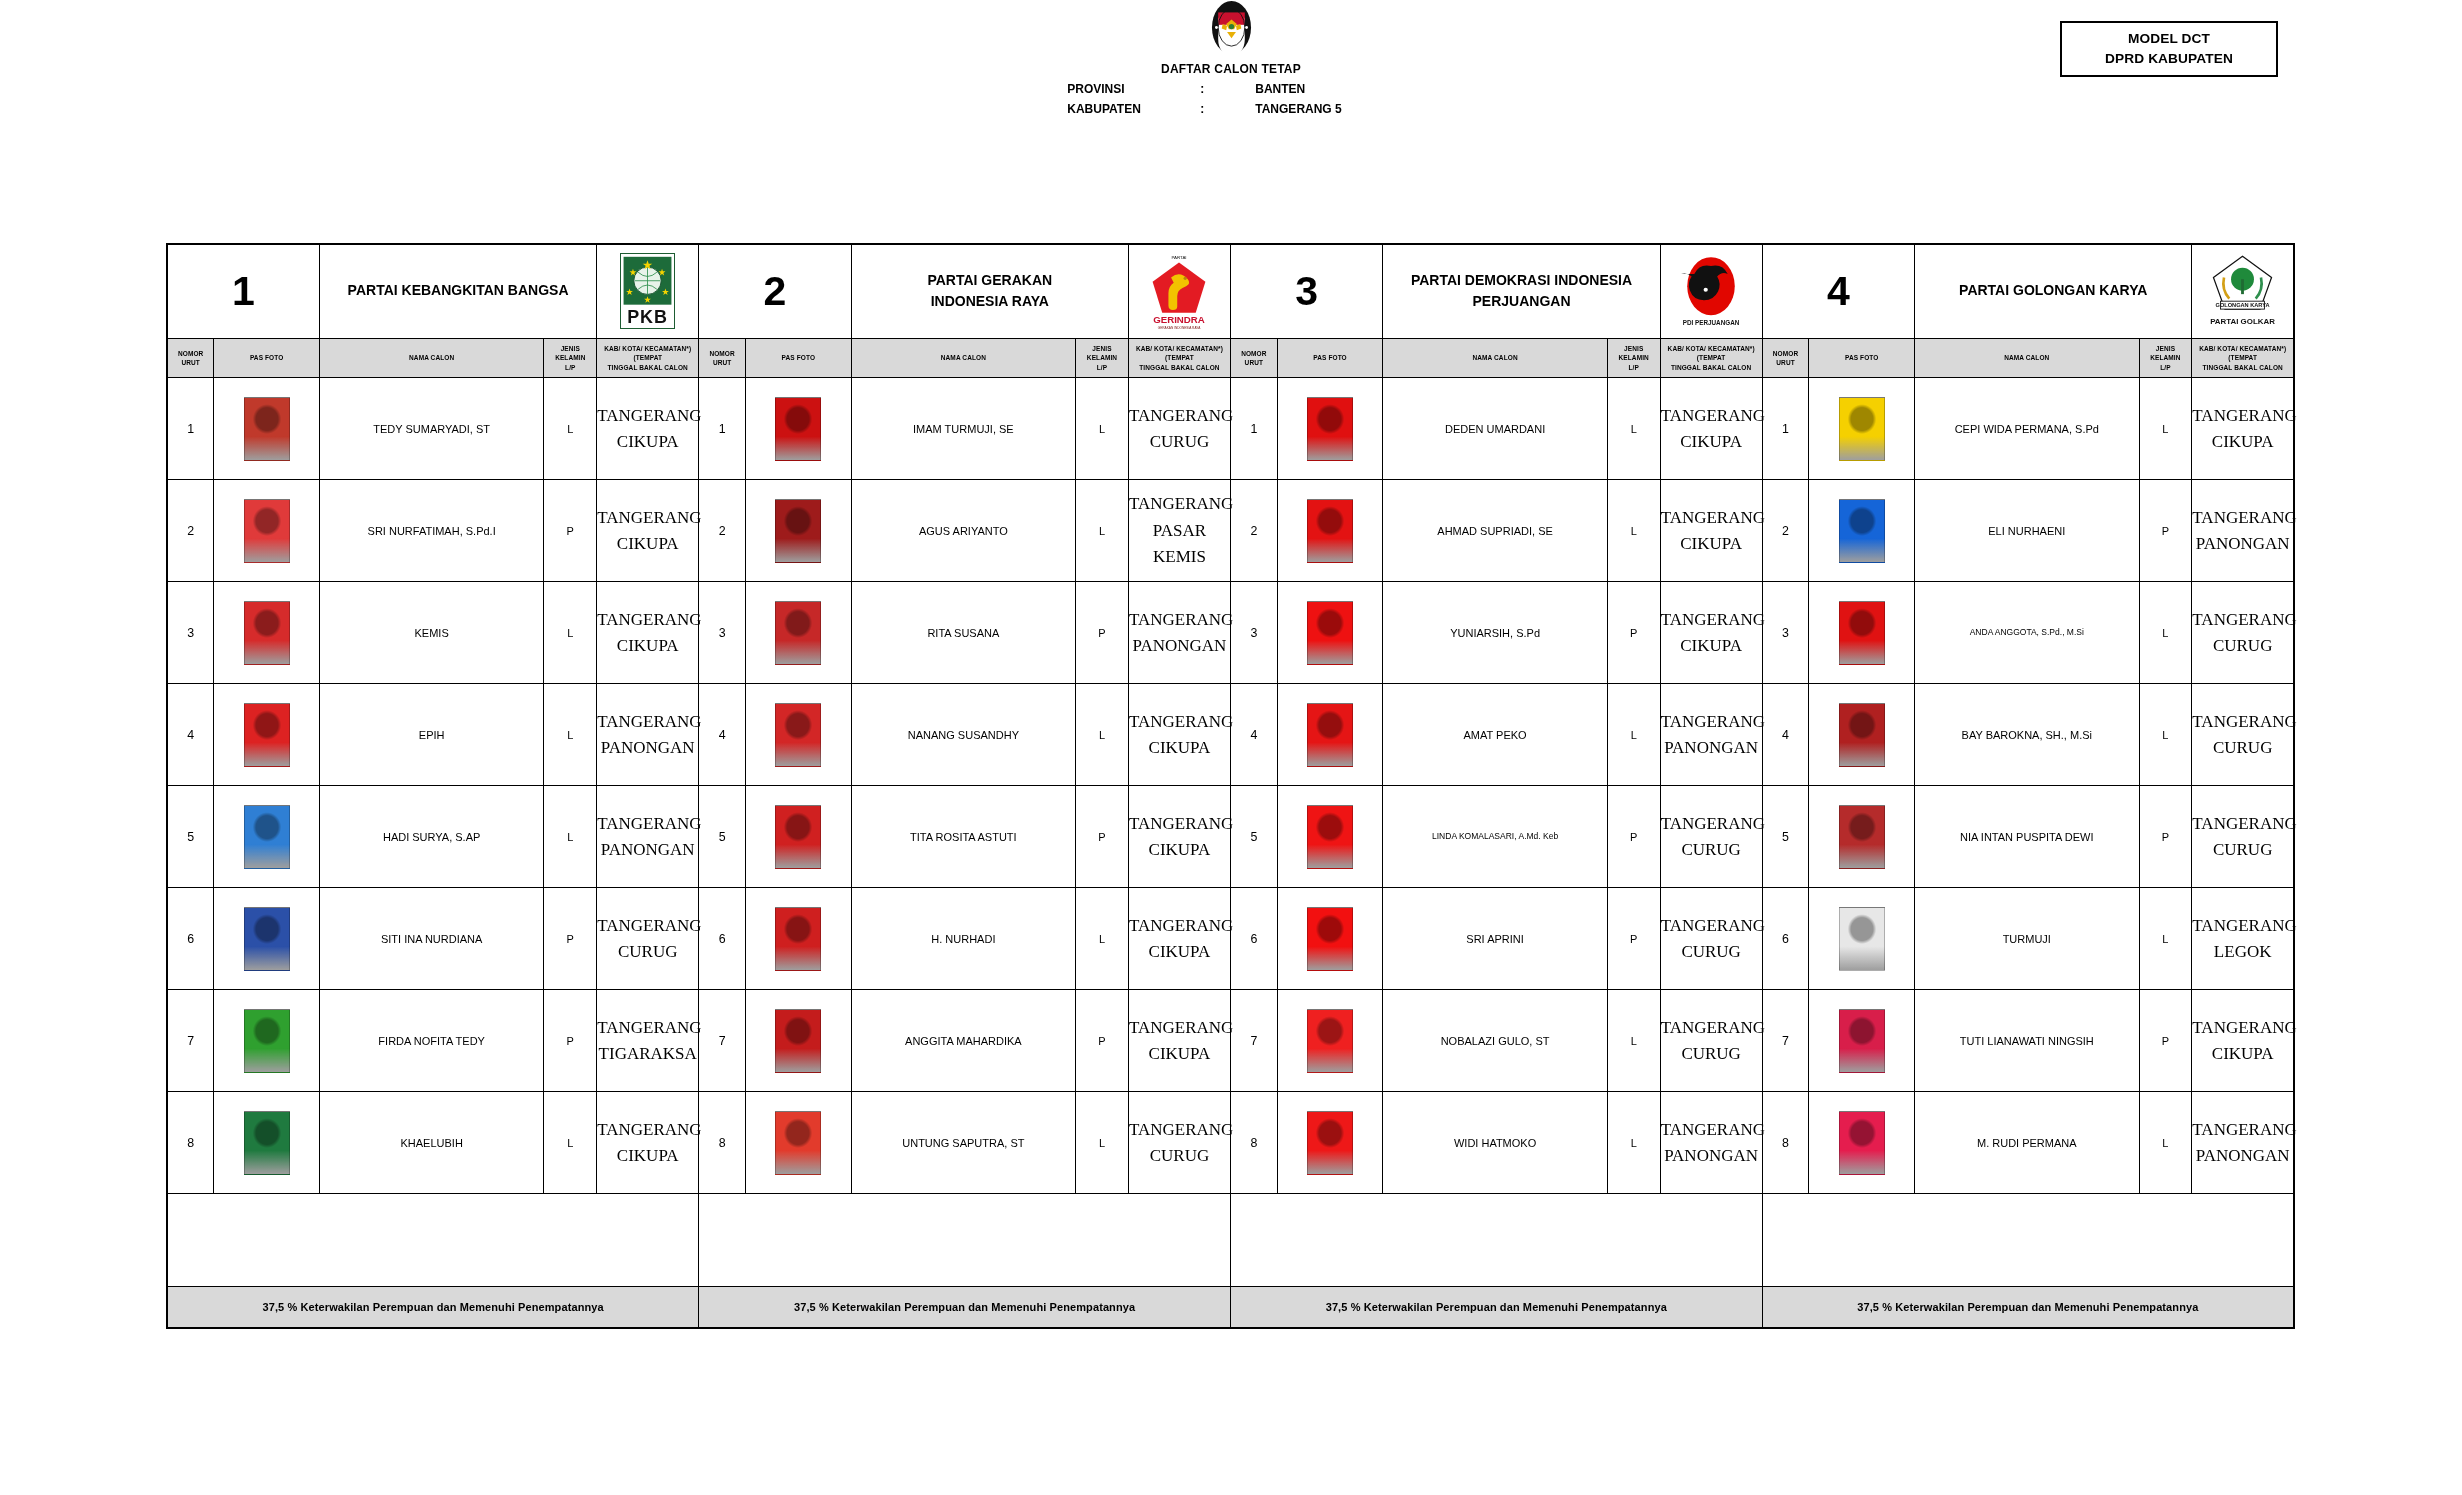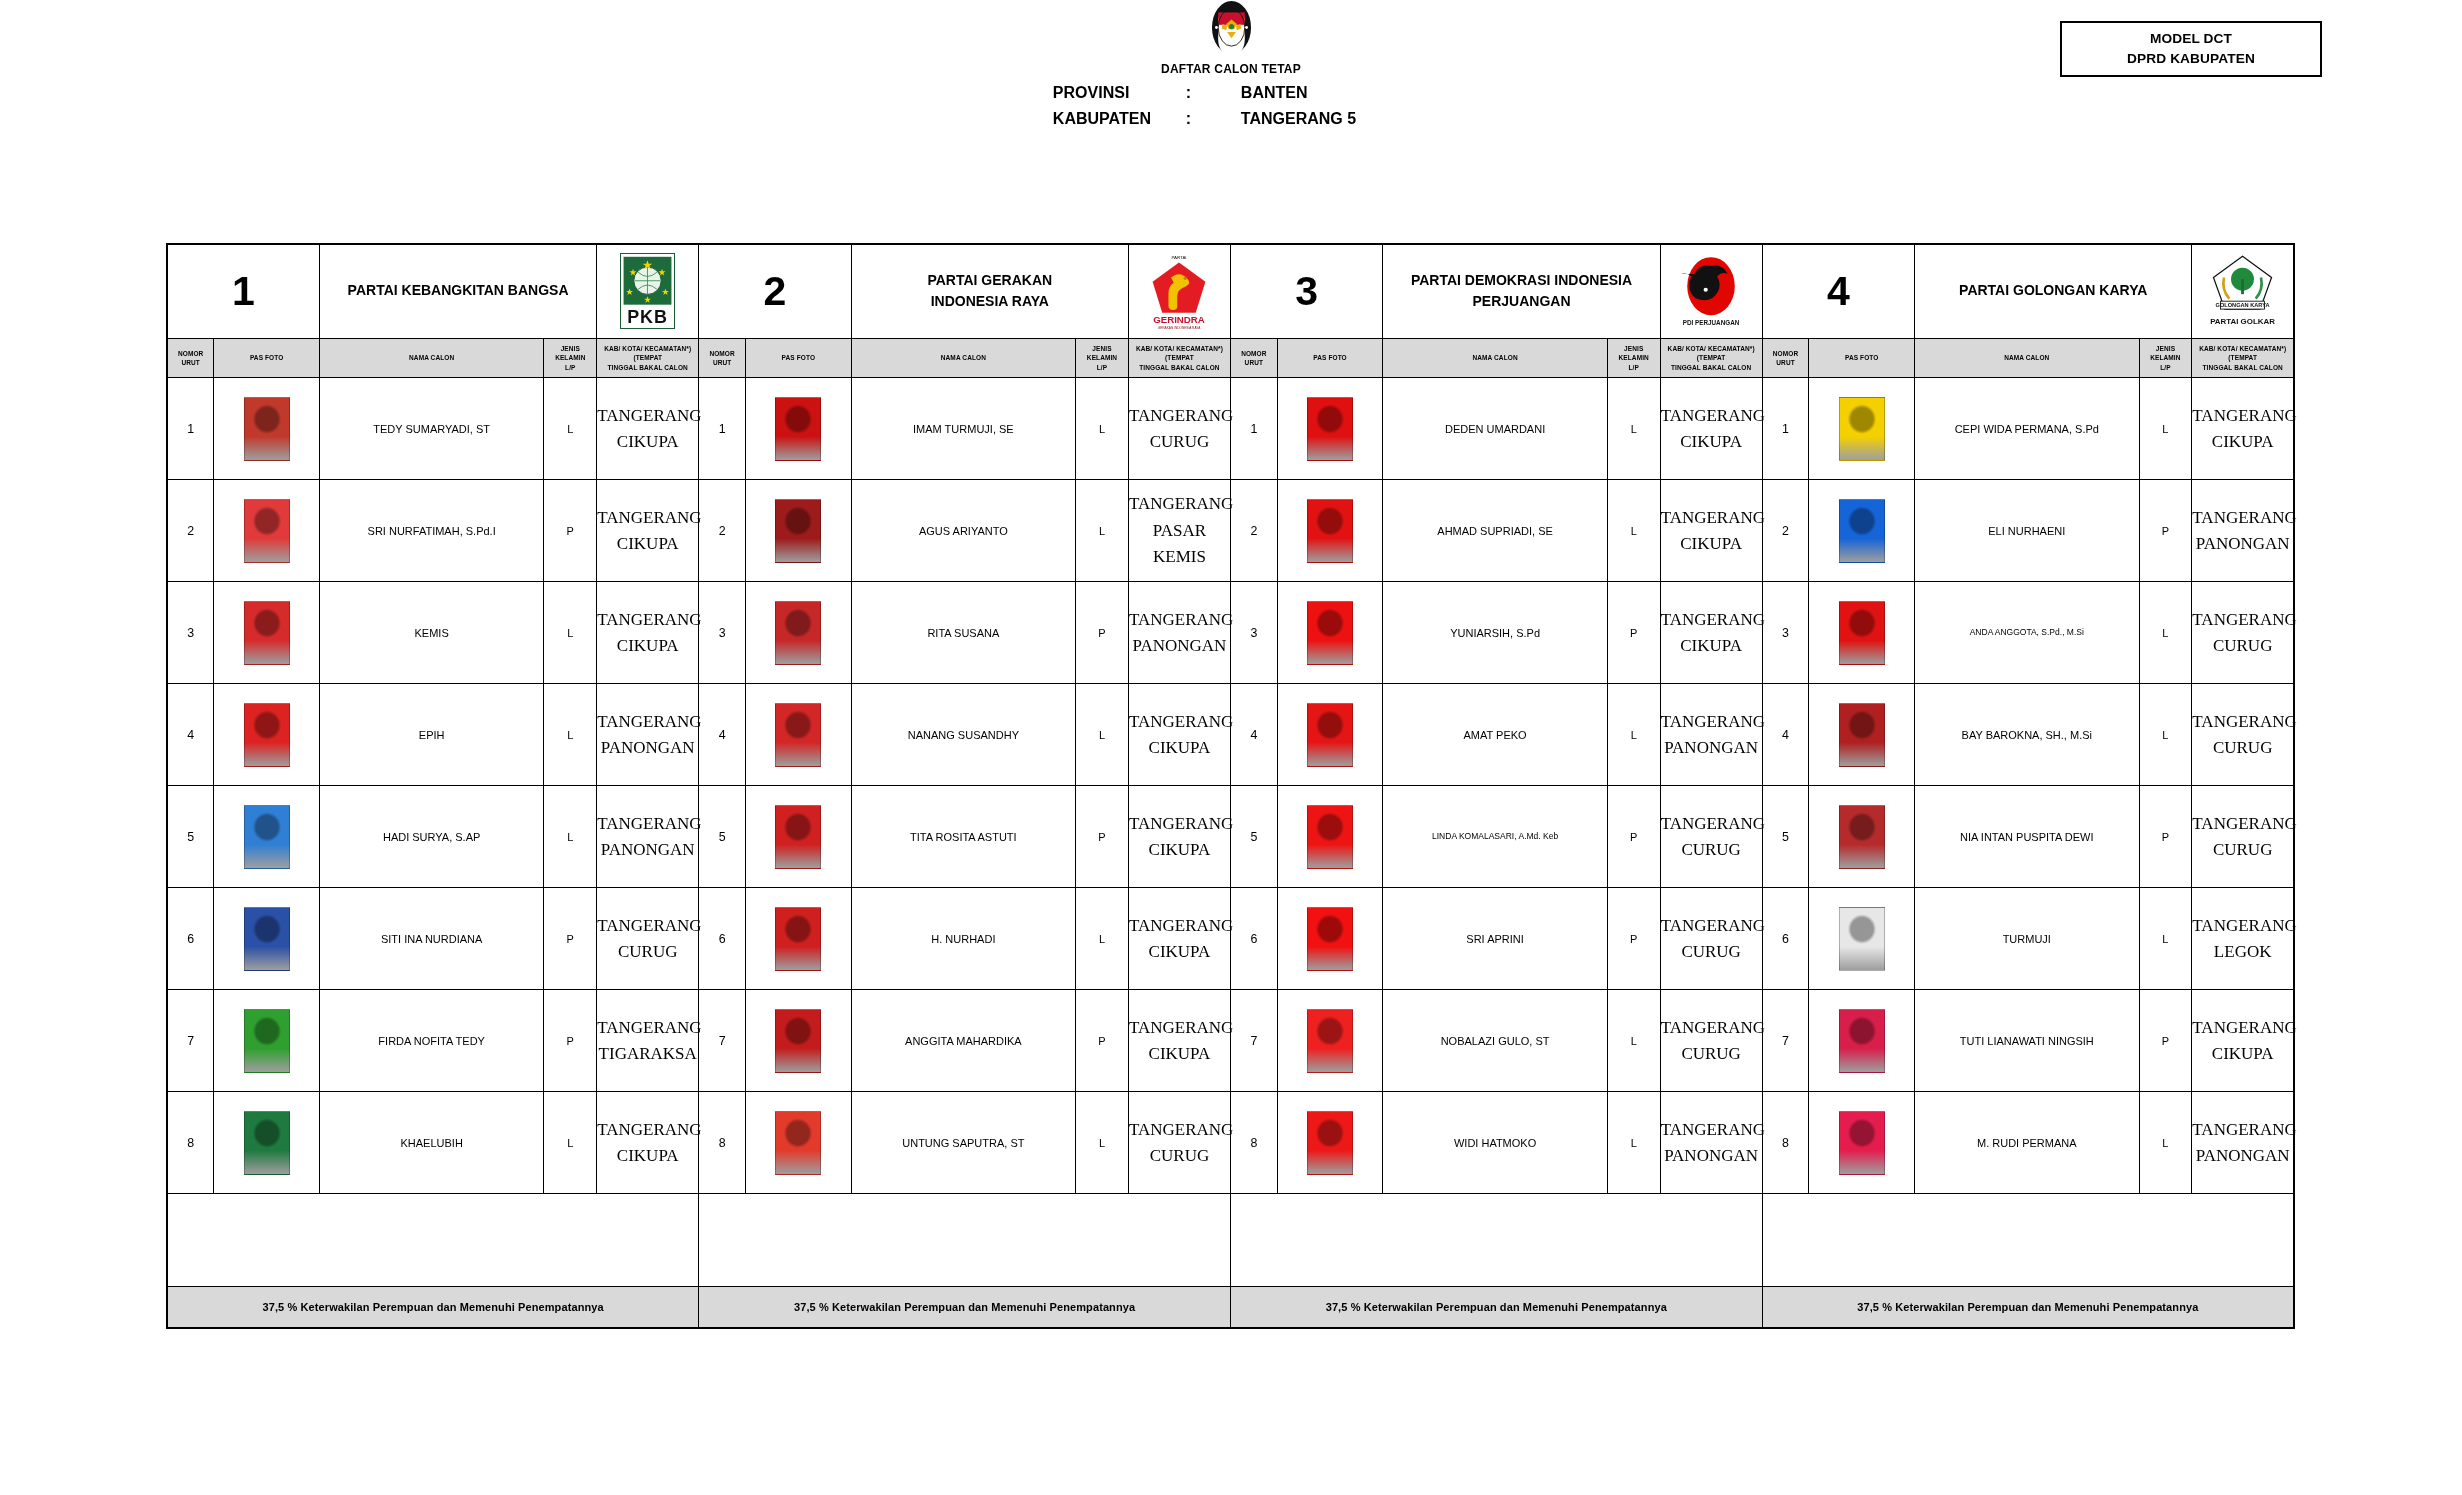--- a/index.html
+++ b/index.html
@@ -13,21 +13,21 @@
     font-family: "Liberation Sans", sans-serif;
     color: #000;
     position: relative;
     overflow: hidden;
   }
 
   
   .model-box {
     position: absolute;
     top: 21px; left: 2060px;
-    width: 262px;
+    width: 218px;
     border: 2.7px solid #000;
     background: #fff;
     padding: 6.2px 3.5px 7px;
     text-align: center;
   }
   .model-box div {
     font-size: 13.7px;
     font-weight: bold;
     line-height: 1.42;
     letter-spacing: 0.1px;
@@ -51,21 +51,21 @@
     font-size: 12px; font-weight: bold;
     letter-spacing: 0.2px;
     margin-bottom: 23px;
   }
   .meta {
     display: inline-block;
     text-align: left;
     margin-left: -53px;
   }
   .meta-row {
-    font-size: 16px; font-weight: bold;
+    font-size: 12px; font-weight: bold;
     line-height: 1.62;
     white-space: nowrap;
   }
   .meta-label { display: inline-block; width: 133px; }
   .meta-colon { display: inline-block; width: 55px; }
   .meta-value { display: inline-block; }
 
   
   .table-wrap {
     position: absolute;

